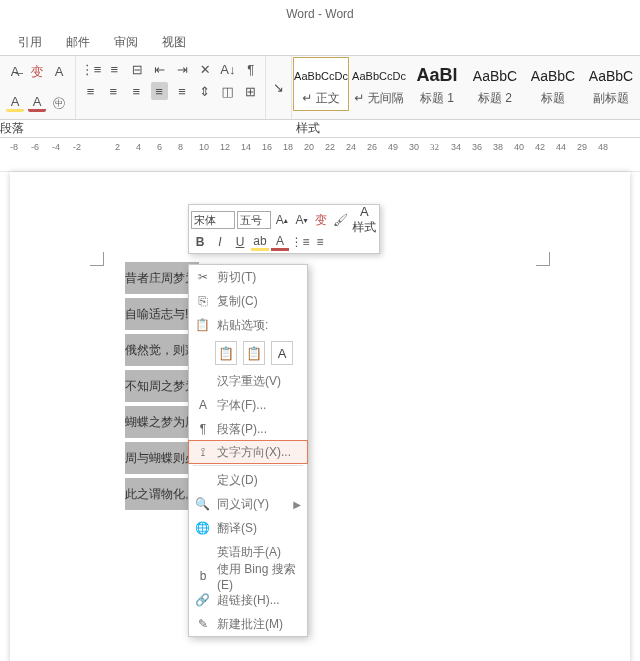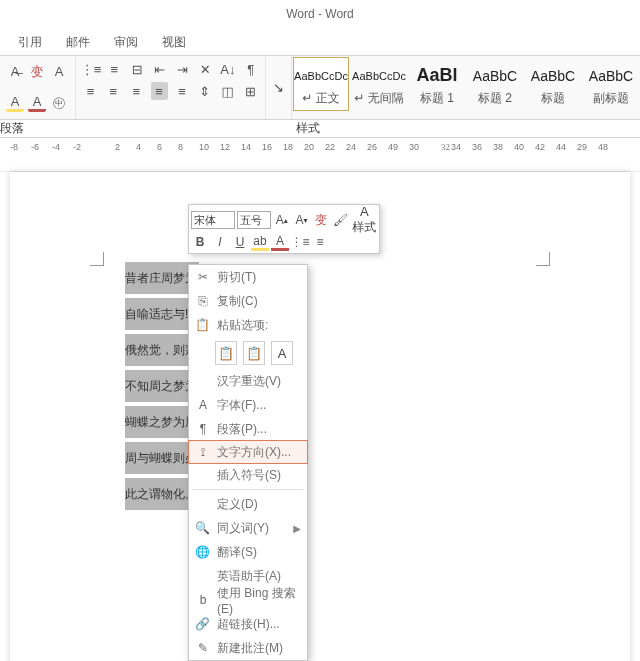--- a/index.html
+++ b/index.html
@@ -145,21 +145,21 @@
     <span class="rnum" style="left: 220px;">12</span>
     <span class="rnum" style="left: 241px;">14</span>
     <span class="rnum" style="left: 262px;">16</span>
     <span class="rnum" style="left: 283px;">18</span>
     <span class="rnum" style="left: 304px;">20</span>
     <span class="rnum" style="left: 325px;">22</span>
     <span class="rnum" style="left: 346px;">24</span>
     <span class="rnum" style="left: 367px;">26</span>
     <span class="rnum" style="left: 388px;">49</span>
     <span class="rnum" style="left: 409px;">30</span>
-    <span class="rnum" style="left: 441px; font-family: Liberation Serif, serif;">32</span>
+    <span class="rnum" style="left: 430px; font-family: Liberation Serif, serif;">32</span>
     <span class="rnum" style="left: 451px;">34</span>
     <span class="rnum" style="left: 472px;">36</span>
     <span class="rnum" style="left: 493px;">38</span>
     <span class="rnum" style="left: 514px;">40</span>
     <span class="rnum" style="left: 535px;">42</span>
     <span class="rnum" style="left: 556px;">44</span>
     <span class="rnum" style="left: 577px;">29</span>
     <span class="rnum" style="left: 598px;">48</span>
   </div>
 
@@ -228,24 +228,20 @@
       <span class="ctx-label">字体(F)...</span>
     </div>
     <div class="ctx-item">
       <span class="ctx-ic">¶</span>
       <span class="ctx-label">段落(P)...</span>
     </div>
     <div class="ctx-item hl">
       <span class="ctx-ic">⟟</span>
       <span class="ctx-label">文字方向(X)...</span>
     </div>
-    <div class="ctx-item">
-      <span class="ctx-ic"></span>
-      <span class="ctx-label">插入符号(S)</span>
-    </div>
     <div class="ctx-sep"></div>
     <div class="ctx-item">
       <span class="ctx-ic"></span>
       <span class="ctx-label">定义(D)</span>
     </div>
     <div class="ctx-item">
       <span class="ctx-ic">🔍</span>
       <span class="ctx-label">同义词(Y)</span>
       <span class="ctx-arrow">▶</span>
     </div>

